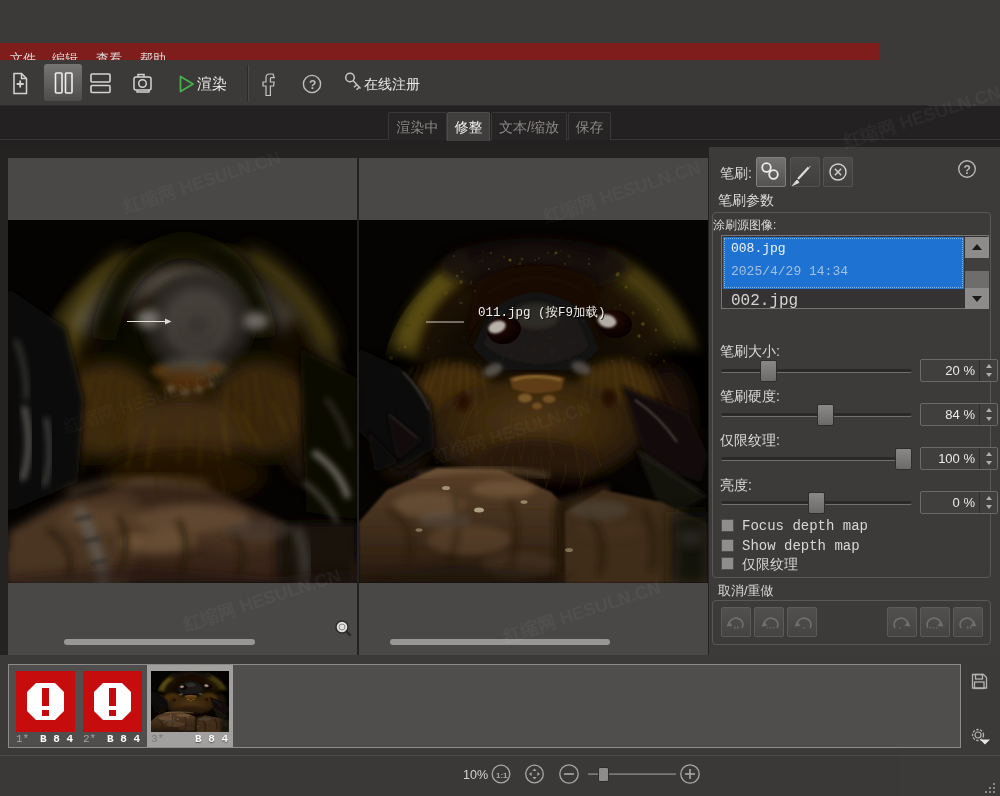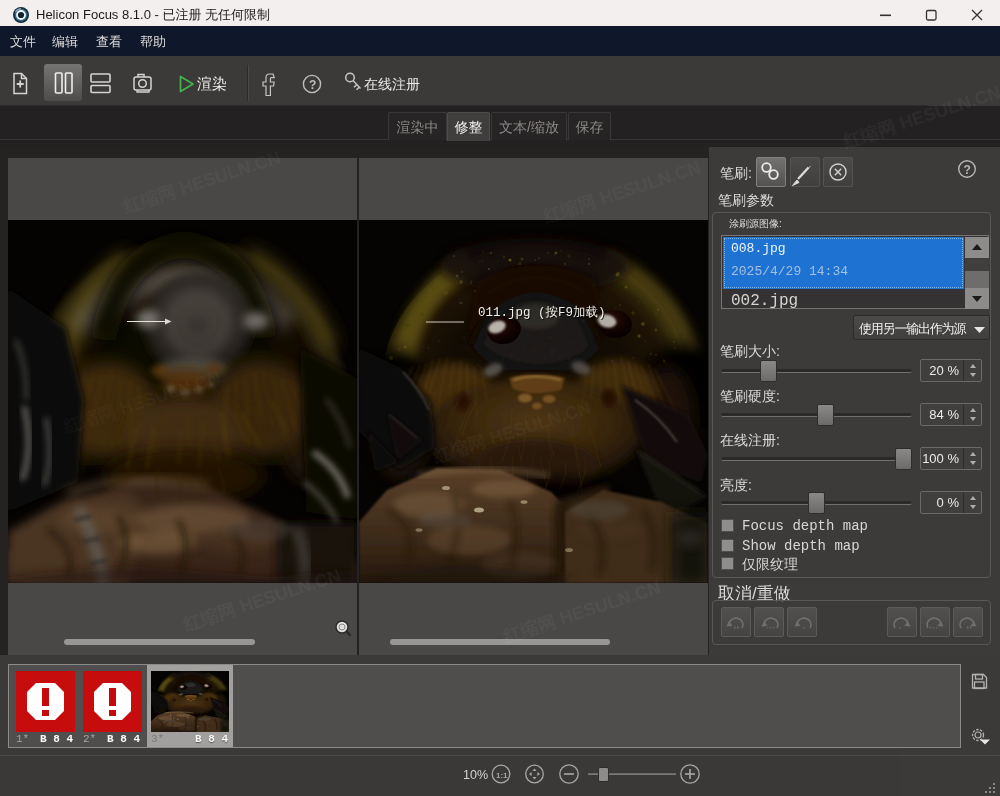--- a/index.html
+++ b/index.html
@@ -2,21 +2,21 @@
 <html><head><meta charset="utf-8">
 <style>
 *{margin:0;padding:0;box-sizing:border-box}
 html,body{width:1000px;height:796px;overflow:hidden;background:#3b3a39;font-family:"Liberation Sans",sans-serif}
 .abs{position:absolute}
 #app{position:relative;width:1000px;height:796px}
 
 #titlebar{left:0;top:0;width:1000px;height:30px;background:#f3efee}
 #title{left:36px;top:0;height:30px;line-height:30px;font-size:13px;color:#1b1b1b}
 
-#menubar{left:0;top:26px;width:1000px;height:30px;background:#0f172a}
+#menubar{left:0;top:43px;width:880px;height:30px;background:#7f1d1d}
 .mi{top:0;height:30px;line-height:31px;font-size:13px;color:#dcdad8;position:absolute}
 
 #toolbar{left:0;top:60px;width:928px;height:46px;background:#3b3a39;border-bottom:1px solid #2d2c2b}
 
 #tabstrip{left:0;top:106px;width:1000px;height:41px;background:#232121}
 #tabline{left:0;top:139px;width:1000px;height:1px;background:#383634}
 .tab{position:absolute;top:112px;height:28px;line-height:28px;text-align:center;font-size:14px;color:#8c8986;background:#262424;border:1px solid #3a3837;border-bottom:none;border-radius:2px 2px 0 0}
 .tab.sel{background:#403e3c;border-color:#4f4d4b;color:#f4f2f0;height:29px}
 
 #content{left:0;top:147px;width:1000px;height:508px;background:#252322}
@@ -28,21 +28,21 @@
 #side{left:709px;top:147px;width:291px;height:508px;background:#3c3b3a}
 .lbl{position:absolute;font-size:14px;color:#dcdad8}
 .gbox{position:absolute;border:1px solid #5a5856;border-radius:4px}
 .btn3{position:absolute;width:30px;height:30px;border:1px solid #555351;border-radius:2px;background:linear-gradient(#4c4a48,#413f3e)}
 .btn3.sel{background:linear-gradient(#747270,#545250);border-color:#82807e}
 
 #list{position:absolute;left:12px;top:88px;width:268px;height:74px;background:#343232;border:1px solid #767472}
 #listsel{position:absolute;left:1px;top:1px;width:241px;height:52px;background:#1e73d2;outline:1px dotted #7eb3e8;outline-offset:-2px}
 .mono{font-family:"Liberation Mono",monospace}
 
-.vbox{position:absolute;left:211px;width:62px;height:23px;background:#403f3e;border:1px solid #6b6967;border-radius:2px;color:#eceae8;font-size:13px;line-height:21px}
+.vbox{position:absolute;left:211px;width:78px;height:23px;background:#403f3e;border:1px solid #6b6967;border-radius:2px;color:#eceae8;font-size:13px;line-height:21px}
 .vtxt{position:absolute;right:22px;top:0}
 .spin{position:absolute;right:0;top:0;width:18px;height:21px;border-left:1px solid #2e2d2c}
 .spin:before{content:"";position:absolute;left:6px;top:4px;border:3.5px solid transparent;border-bottom:4.5px solid #b0aeac;border-top:none}
 .spin:after{content:"";position:absolute;left:6px;bottom:4px;border:3.5px solid transparent;border-top:4.5px solid #b0aeac;border-bottom:none}
 
 .strack{position:absolute;left:12px;width:191px;height:4px;background:#2b2a29;border-bottom:1px solid #71706e;border-radius:2px}
 .shandle{position:absolute;width:17px;height:22px;background:linear-gradient(#8b8987,#6c6a68);border:1px solid #2e2d2c;border-radius:2px}
 
 .cb{position:absolute;width:13px;height:13px;background:#908e8c;border:1px solid #514f4d;border-radius:1px}
 .cbl{position:absolute;font-size:14px;color:#d9d7d5}
@@ -522,35 +522,20 @@
 <path d="M0,356 L120,346 L260,356 L349,350 L349,363 L0,363 Z" fill="#1a1109" filter="url(#b5)" opacity="0.5"></path>
 <path d="M150,248 q-3,20 2,34 M172,252 q2,18 0,32 M192,250 q4,16 2,30 M210,246 q6,14 6,28" stroke="#3f2c0c" stroke-width="1.2" fill="none" filter="url(#b1)" opacity="0.55"></path>
 <ellipse cx="250" cy="310" rx="34" ry="11" fill="#5a5148" opacity="0.4" filter="url(#b3)"></ellipse>
 <rect width="349" height="363" fill="#000" opacity="0.1"></rect>
 <path d="M119,101.5 h38" stroke="#e8e4de" stroke-width="1.1"></path>
 <path d="M157,98.5 L163.5,101.5 L157,104.5 Z" fill="#dcd8d2"></path>
 </g>
       </defs>
 </svg>
 
-<div id="titlebar" class="abs">
- <svg class="abs" style="left:13px;top:7px" width="16" height="16">
-  <circle cx="8" cy="8" r="8" fill="#142b3a"></circle>
-  <circle cx="8" cy="8" r="6.4" fill="#35657c"></circle>
-  <circle cx="8" cy="8" r="4.9" fill="#f2f5f6"></circle>
-  <circle cx="8" cy="8" r="3.1" fill="#10222e"></circle>
-  <path d="M2.5,5 A6.5,6.5 0 0 1 8,1.8" stroke="#7fa3b5" stroke-width="1.4" fill="none"></path>
- </svg>
- <div id="title" class="abs">Helicon Focus 8.1.0 - 已注册  无任何限制</div>
- <svg class="abs" style="left:860px;top:0" width="140" height="30">
-  <rect x="20" y="14.5" width="11" height="1.6" fill="#333"></rect>
-  <rect x="66.5" y="10.5" rx="1.5" width="9.5" height="9.5" fill="none" stroke="#333" stroke-width="1.3"></rect>
-  <path d="M112,10 l10,10 M122,10 l-10,10" stroke="#333" stroke-width="1.3"></path>
- </svg>
-</div>
 
 <div id="menubar" class="abs">
  <span class="mi" style="left:10px">文件</span>
  <span class="mi" style="left:52px">编辑</span>
  <span class="mi" style="left:96px">查看</span>
  <span class="mi" style="left:140px">帮助</span>
 </div>
 
 <div id="toolbar" class="abs">
  <svg width="1000" height="45" style="display:block">
@@ -652,60 +637,54 @@
    <circle cx="82" cy="15" r="8"></circle>
           <path d="M78.8,11.8 l6.4,6.4 M85.2,11.8 l-6.4,6.4"></path>
   </g>
  </svg>
  <svg class="abs" style="left:249px;top:13px" width="20" height="20">
   <circle cx="9" cy="9" r="8.3" stroke="#b9b7b5" stroke-width="1.4" fill="none"></circle>
   <text x="5.6" y="13.5" font-size="12" fill="#b9b7b5" font-weight="bold" font-family="Liberation Sans">?</text>
  </svg>
  <div class="lbl" style="left:9px;top:45px">笔刷参数</div>
  <div class="gbox" style="left:3px;top:65px;width:279px;height:366px"></div>
- <div class="lbl" style="left:20px;top:70px;font-size:10px">涂刷源图像:</div>
+ <div class="lbl" style="left:4px;top:70px;font-size:12px">涂刷源图像:</div>
  <div id="list">
   <div id="listsel">
    <div class="mono abs" style="left:8px;top:4px;font-size:13px;color:#eef3f8">008.jpg</div>
    <div class="mono abs" style="left:8px;top:27px;font-size:13px;color:#a3c0e2">2025/4/29 14:34</div>
   </div>
   <div class="mono abs" style="left:9px;top:56px;font-size:16px;color:#d6d4d2">002.jpg</div>
   <div class="abs" style="left:243px;top:1px;width:24px;height:72px;background:#4b4a48">
    <svg width="24" height="72">
     <rect x="0" y="0" width="24" height="21" fill="#8e8c8a"></rect>
             <path d="M7,13 l5,-6 l5,6 z" fill="#1c1b1a"></path>
     <rect x="0" y="21" width="24" height="13" fill="#403f3e"></rect>
     <rect x="0" y="34" width="24" height="17" fill="#6f6d6b"></rect>
     <rect x="0" y="51" width="24" height="21" fill="#8e8c8a"></rect>
             <path d="M7,59 l5,6 l5,-6 z" fill="#1c1b1a"></path>
    </svg>
   </div>
  </div>
- <div class="abs" style="left:144px;top:168px;width:137px;height:25px;background:linear-gradient(#4d4b49,#403e3d);border:1px solid #2c2b2a;border-radius:2px">
-  <span class="abs" style="left:5px;top:4px;font-size:13px;letter-spacing:-1.2px;color:#f0eeec;white-space:nowrap">使用另一输出作为源</span>
-  <svg class="abs" style="right:3px;top:10px" width="13" height="8">
-          <path d="M1,1 l5.5,6 l5.5,-6 z" fill="#e8e6e4"></path>
-        </svg>
- </div>
 
  <div class="lbl" style="left:11px;top:196px">笔刷大小:</div>
  <div class="strack" style="top:222px"></div>
  <div class="shandle" style="left:51px;top:213px"></div>
  <div class="vbox" style="top:212px">
         <span class="vtxt">20 %</span>
         <span class="spin"></span>
       </div>
  <div class="lbl" style="left:11px;top:241px">笔刷硬度:</div>
  <div class="strack" style="top:266px"></div>
  <div class="shandle" style="left:108px;top:257px"></div>
  <div class="vbox" style="top:256px">
         <span class="vtxt">84 %</span>
         <span class="spin"></span>
       </div>
- <div class="lbl" style="left:11px;top:285px">在线注册:</div>
+ <div class="lbl" style="left:11px;top:285px">仅限纹理:</div>
  <div class="strack" style="top:310px"></div>
  <div class="shandle" style="left:186px;top:301px"></div>
  <div class="vbox" style="top:300px">
         <span class="vtxt">100 %</span>
         <span class="spin"></span>
       </div>
  <div class="lbl" style="left:11px;top:330px">亮度:</div>
  <div class="strack" style="top:354px"></div>
  <div class="shandle" style="left:99px;top:345px"></div>
  <div class="vbox" style="top:344px">
@@ -713,21 +692,21 @@
         <span class="spin"></span>
       </div>
 
  <div class="cb" style="left:12px;top:372px"></div>
  <div class="cbl mono" style="left:33px;top:371px">Focus depth map</div>
  <div class="cb" style="left:12px;top:392px"></div>
  <div class="cbl mono" style="left:33px;top:391px">Show depth map</div>
  <div class="cb" style="left:12px;top:410px"></div>
  <div class="cbl" style="left:33px;top:409px">仅限纹理</div>
 
- <div class="lbl" style="left:9px;top:435px;font-size:17px">取消/重做</div>
+ <div class="lbl" style="left:9px;top:435px;font-size:13px">取消/重做</div>
  <div class="gbox" style="left:3px;top:453px;width:279px;height:45px"></div>
  <div class="ub" style="left:12px;top:460px"></div>
  <div class="ub" style="left:45px;top:460px"></div>
  <div class="ub" style="left:78px;top:460px"></div>
  <div class="ub" style="left:178px;top:460px"></div>
  <div class="ub" style="left:211px;top:460px"></div>
  <div class="ub" style="left:244px;top:460px"></div>
  <svg class="abs" style="left:12px;top:460px" width="270" height="30">
   <g stroke="#716f6d" stroke-width="1.6" fill="none">
    <path d="M8,18 a7,6.5 0 1 1 13,3"></path>

